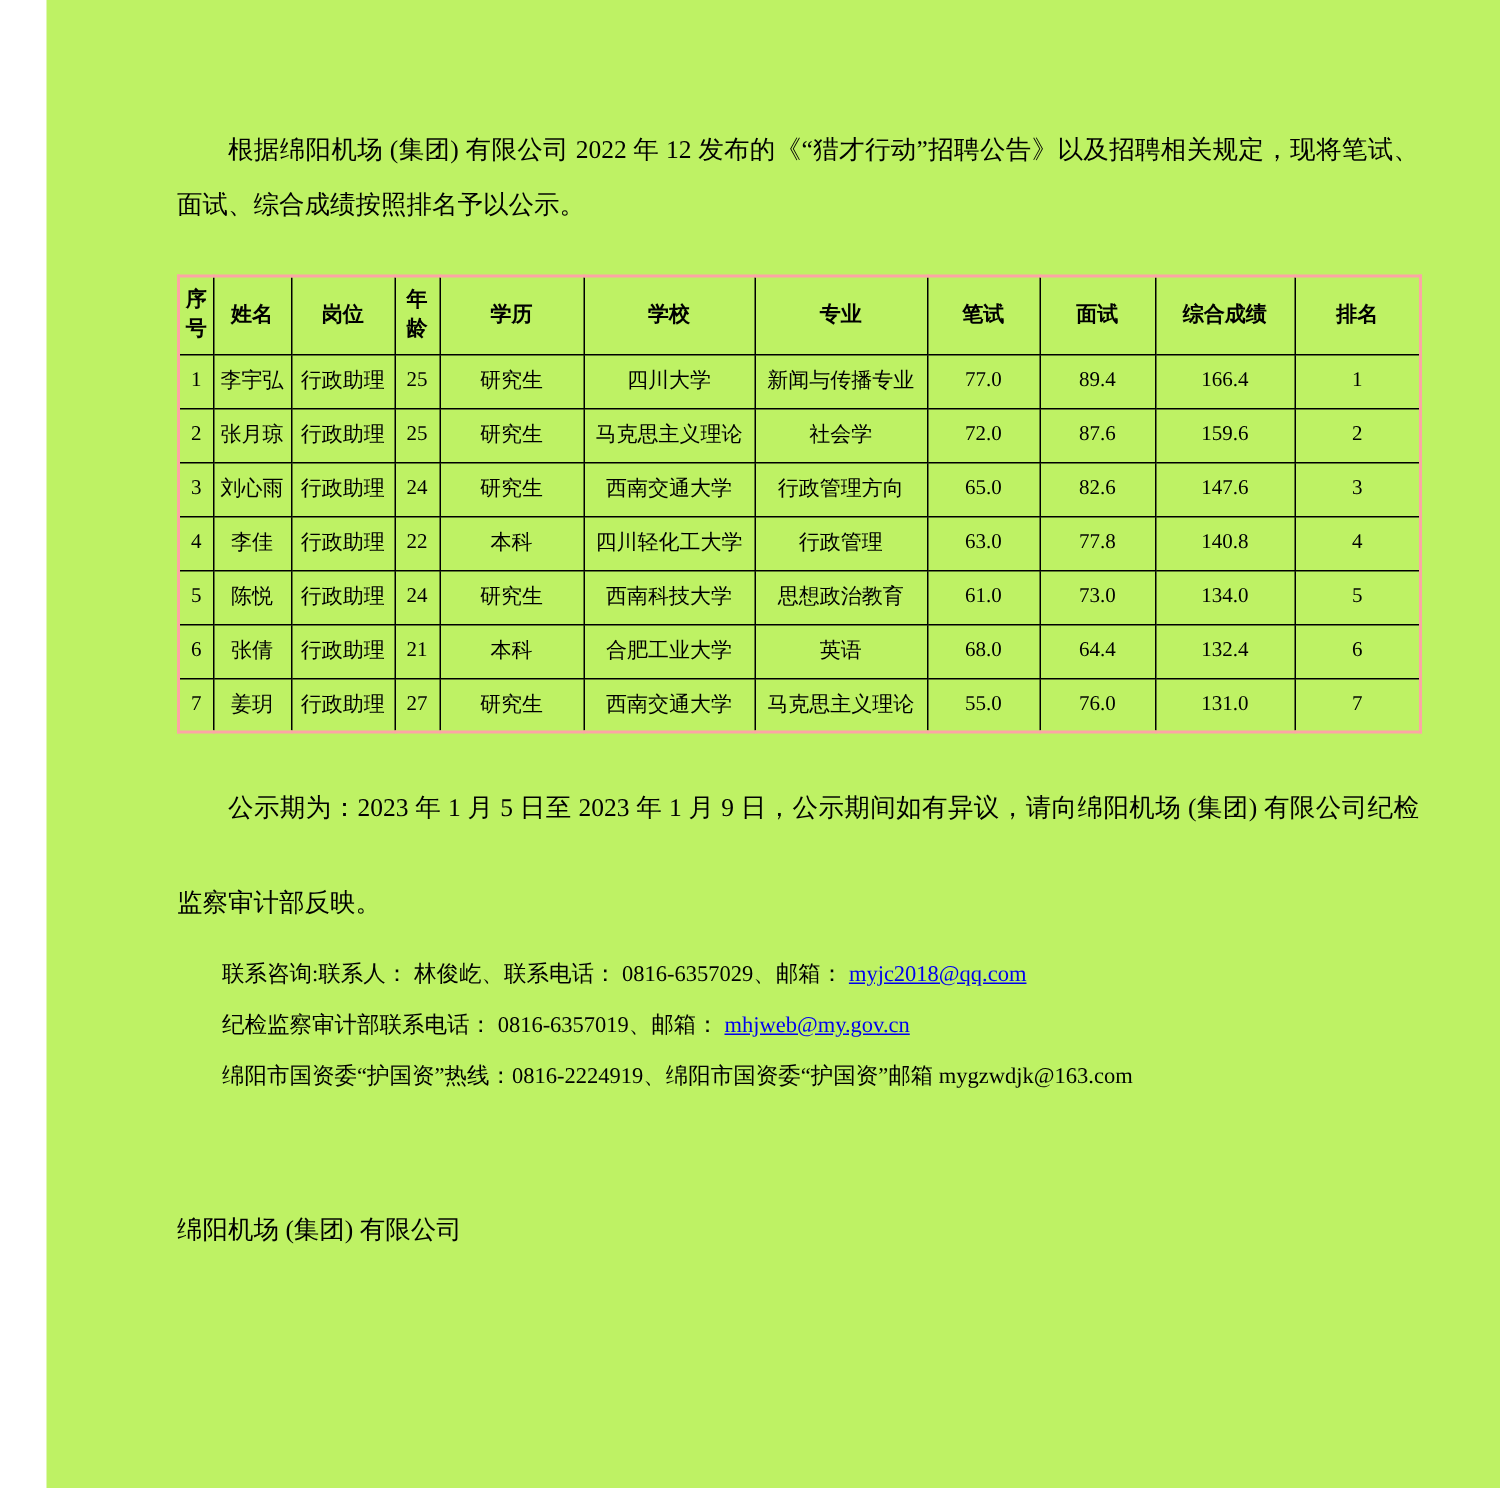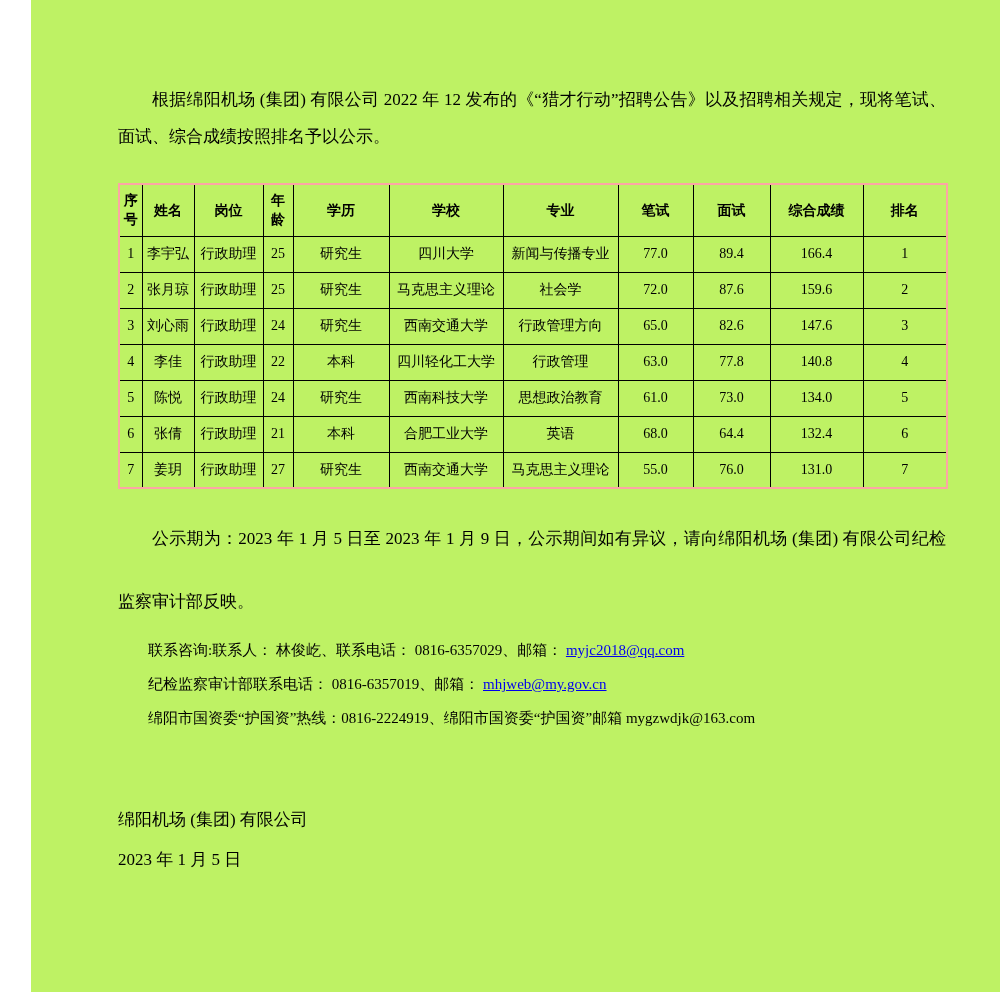--- a/index.html
+++ b/index.html
@@ -202,17 +202,16 @@
     <p class="notice">公示期为：2023 年 1 月 5 日至 2023 年 1 月 9 日，公示期间如有异议，请向绵阳机场 (集团) 有限公司纪检监察审计部反映。</p>
 
     <div class="contacts">
       <p><span>联系咨询:联系人： 林俊屹、联系电话： 0816-6357029、邮箱： </span><a class="email-link">myjc2018@qq.com</a></p>
       <p><span>纪检监察审计部联系电话： 0816-6357019、邮箱： </span><a class="email-link">mhjweb@my.gov.cn</a></p>
       <p>绵阳市国资委“护国资”热线：0816-2224919、绵阳市国资委“护国资”邮箱 mygzwdjk@163.com</p>
     </div>
 
     <div class="signature">
       <p class="sig-company">绵阳机场 (集团) 有限公司</p>
-      <p class="sig-date">2023 年 1 月 5 日</p>
     </div>
 
   </div>
 </div>
 
 </body></html>

